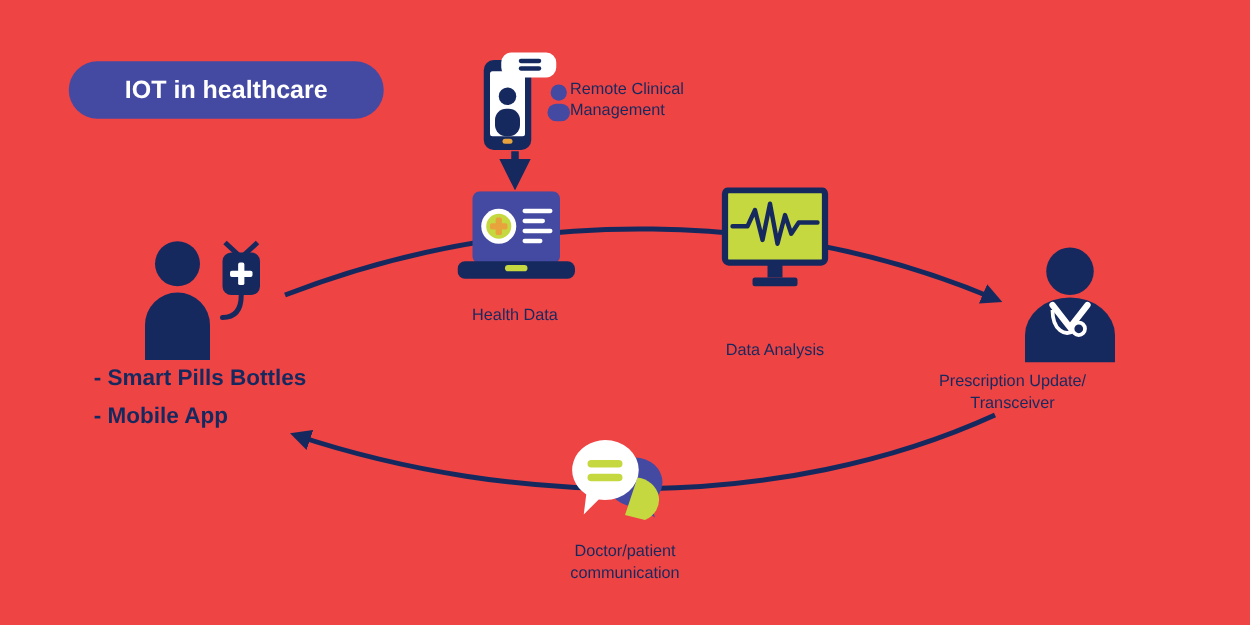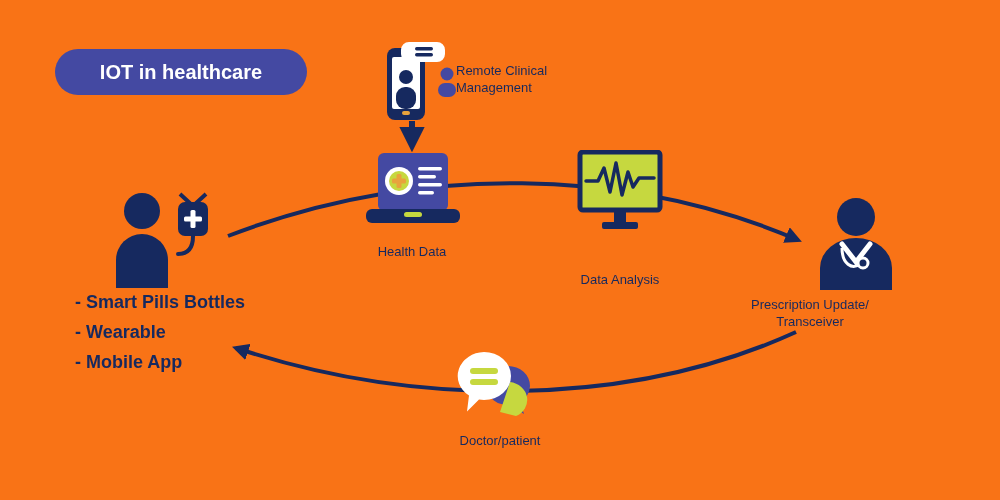--- a/index.html
+++ b/index.html
@@ -1,19 +1,19 @@
 <!DOCTYPE html>
 <html><head>
 <meta charset="utf-8">
 <style>
   html,body{margin:0;padding:0;}
   .canvas{
     position:relative;
     width:1000px;height:500px;
-    background:#f97316;
+    background:#ef4444;
     font-family:"Liberation Sans",sans-serif;
     overflow:hidden;
   }
   .badge{
     position:absolute;left:55px;top:49px;
     width:252px;height:46px;
     background:#4449a2;border-radius:26px;
     display:flex;align-items:center;justify-content:center;
     color:#ffffff;font-size:20px;font-weight:700;
     z-index:3;
@@ -106,21 +106,20 @@
     <path d="M 8 96 v -28 a 26 26 0 0 1 26 -26 a 26 26 0 0 1 26 26 v 28 z" fill="#16295f"></path>
     <path d="M 72 2 l 13 12 l 13 -12" fill="none" stroke="#16295f" stroke-width="4"></path>
     <rect x="70" y="10" width="30" height="34" rx="7" fill="#16295f"></rect>
     <rect x="82.5" y="18" width="5" height="18" rx="1.5" fill="#ffffff"></rect>
     <rect x="76" y="24.5" width="18" height="5" rx="1.5" fill="#ffffff"></rect>
     <path d="M 85 44 C 85 58, 78 62, 70 62" fill="none" stroke="#16295f" stroke-width="4" stroke-linecap="round"></path>
   </svg>
 
   <div class="list">
     <div class="item">- Smart Pills Bottles</div>
-    <div class="item">- Wearable</div>
     <div class="item">- Mobile App</div>
   </div>
 
   <svg class="icon" style="left:812px;top:196px;" width="88" height="94" viewBox="0 0 88 94">
     <circle cx="44" cy="21" r="19" fill="#16295f"></circle>
     <path d="M 8 94 v -22 a 36 30 0 0 1 72 0 v 22 z" fill="#16295f"></path>
     <path d="M 30 48 L 44 66 L 58 48" fill="none" stroke="#ffffff" stroke-width="5" stroke-linecap="round"></path>
     <path d="M 30 52 C 30 68, 40 74, 48 68" fill="none" stroke="#ffffff" stroke-width="3"></path>
     <circle cx="51" cy="67" r="5" fill="#16295f" stroke="#ffffff" stroke-width="3"></circle>
   </svg>
@@ -133,15 +132,16 @@
   <svg class="icon" style="left:448px;top:348px;" width="92" height="76" viewBox="0 0 92 76">
     <path d="M 60 18 a 22 20 0 0 1 22 20 a 22 20 0 0 1 -10 16 l 4 12 l -14 -9 a 22 20 0 0 1 -24 -19" fill="#4449a2"></path>
     <path d="M 62 34 a 20 18 0 0 1 6 34 l -16 -4 z" fill="#c6d83f"></path>
     <path d="M 36 4 a 27 24 0 0 1 27 24 a 27 24 0 0 1 -27 24 l -5 -0.5 l -12 12 l 2 -16 a 27 24 0 0 1 15 -43.5 z" fill="#ffffff"></path>
     <rect x="22" y="20" width="28" height="6" rx="3" fill="#c6d83f"></rect>
     <rect x="22" y="31" width="28" height="6" rx="3" fill="#c6d83f"></rect>
   </svg>
 
   <div class="label center" style="left:420px;top:432px;width:160px;text-align:center;">
     <div>Doctor/patient</div>
+    <div>communication</div>
   </div>
 
 </div>
 
 </body></html>

